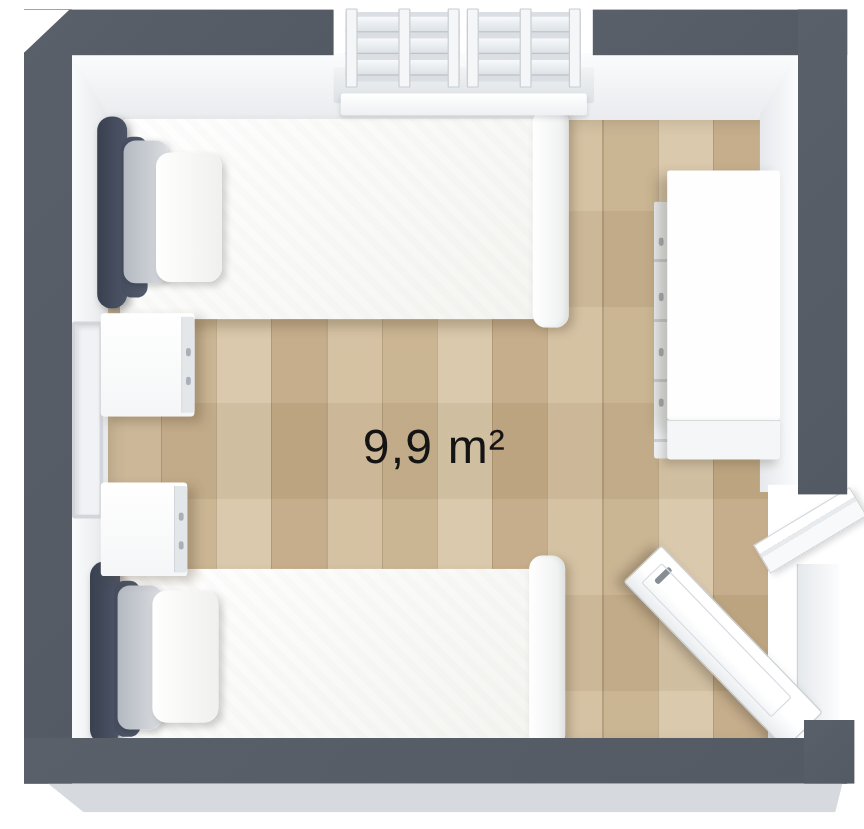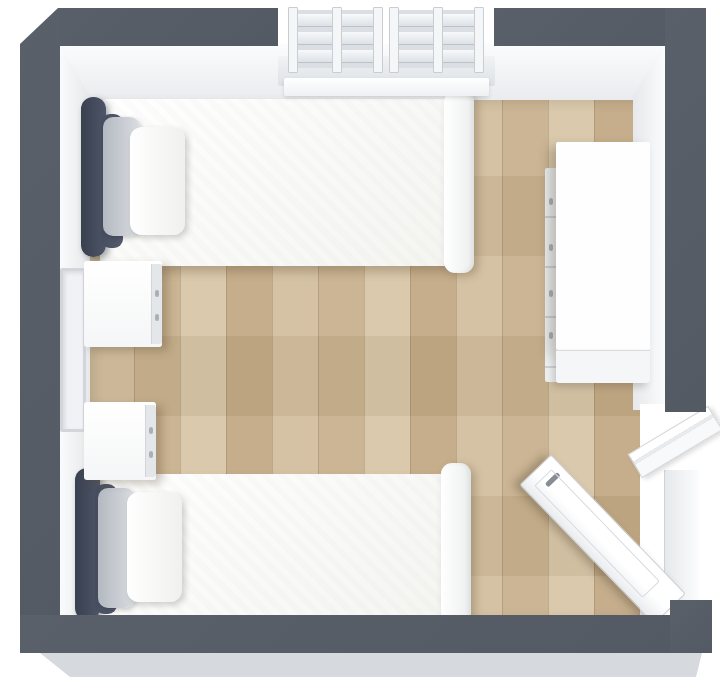--- a/index.html
+++ b/index.html
@@ -194,14 +194,15 @@
     <div class="win-section right">
       <div class="slat" style="top:4px;"></div>
       <div class="slat" style="top:22px;"></div>
       <div class="slat" style="top:40px;"></div>
       <div class="post" style="left:0;"></div>
       <div class="post" style="left:44px;"></div>
       <div class="post" style="right:0;"></div>
     </div>
   </div>
 
+  <div class="abs area-label">9,9 m²</div>
 
 </div>
 
 </body></html>

